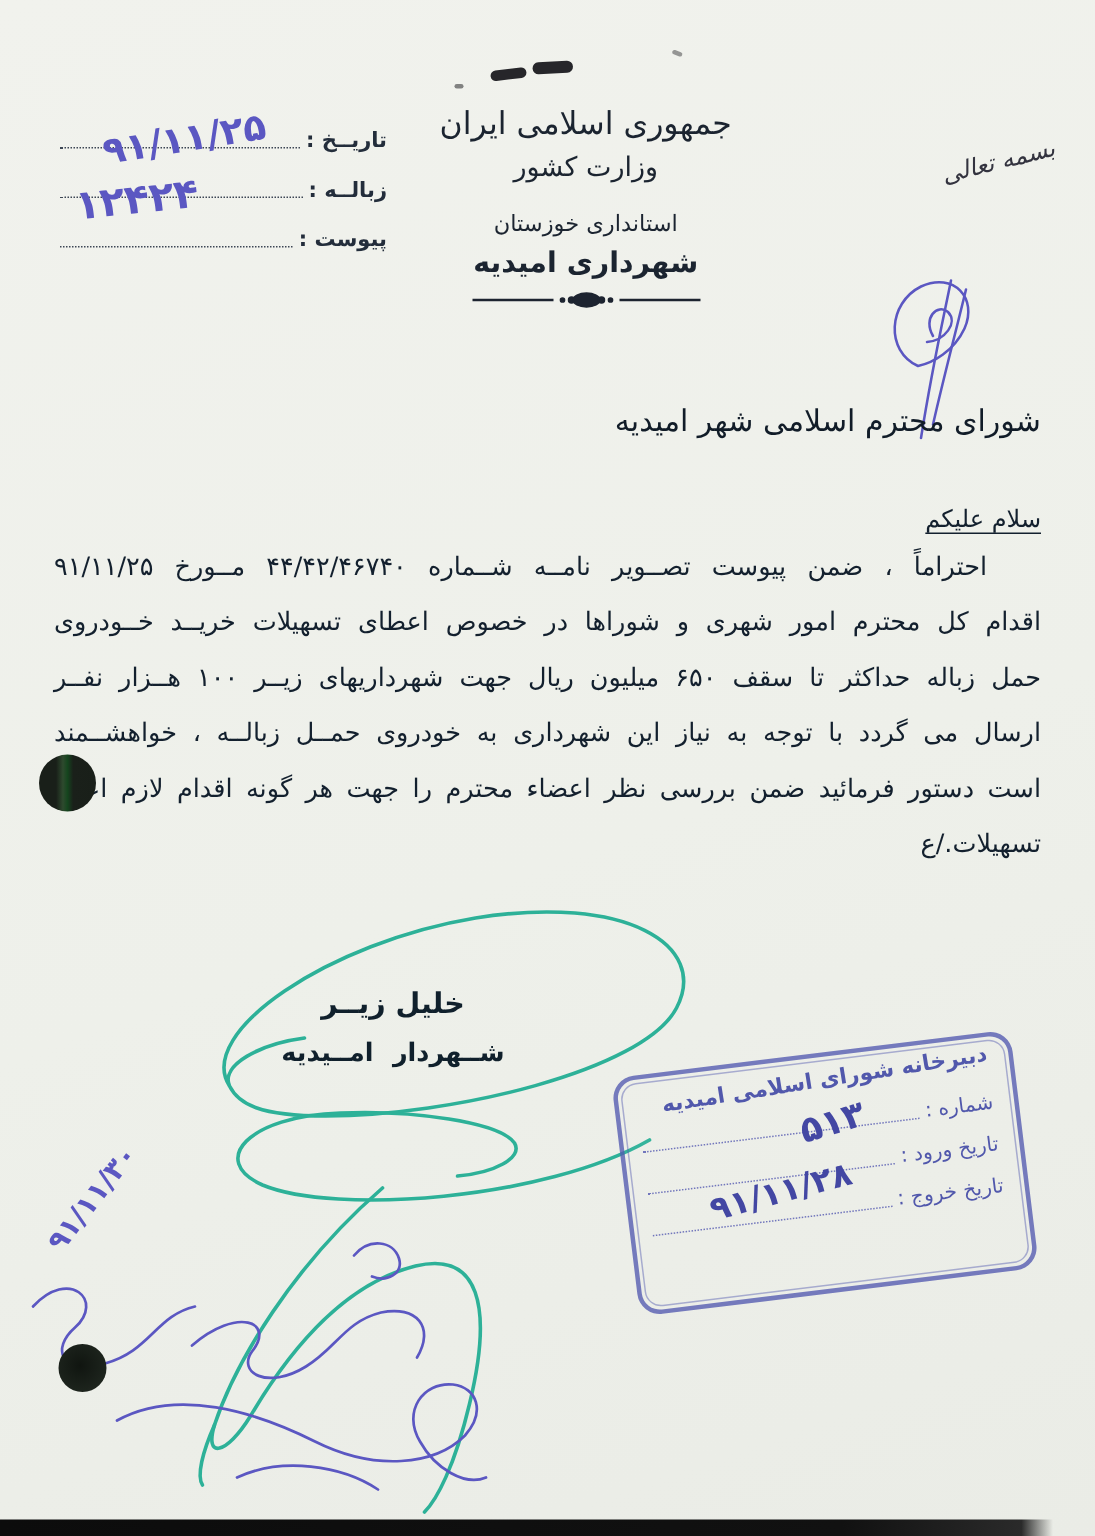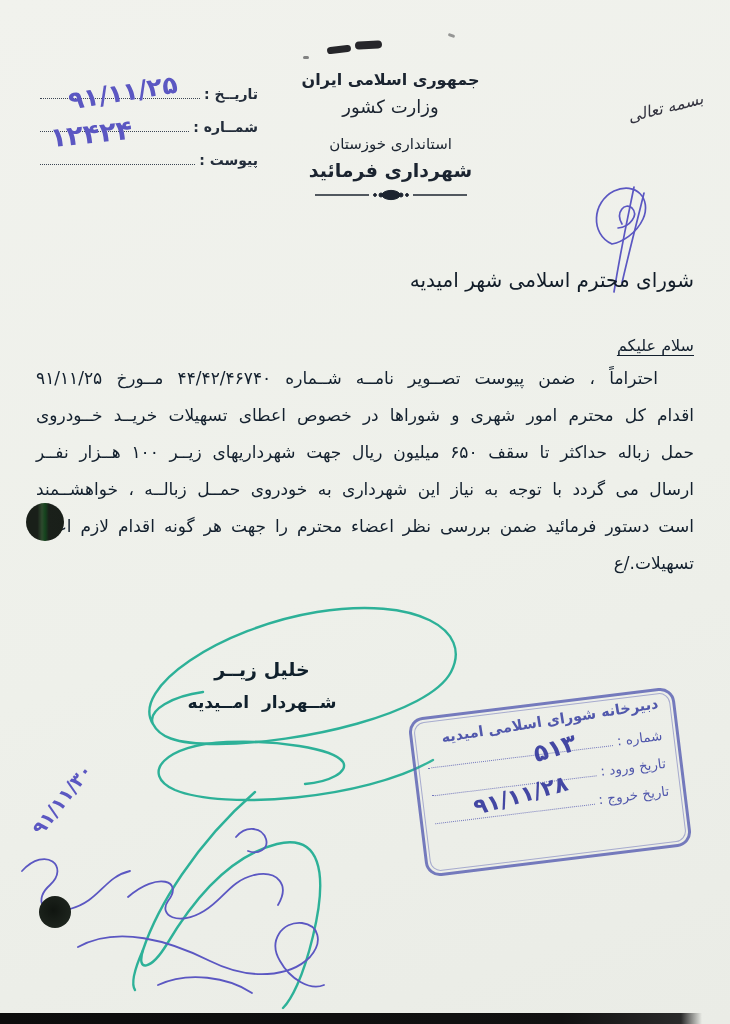--- a/index.html
+++ b/index.html
@@ -17,21 +17,21 @@
   .smudge.a{left:327px;top:46px;width:24px;height:7px;transform:rotate(-7deg);}
   .smudge.b{left:355px;top:41px;width:27px;height:8px;transform:rotate(-3deg);border-radius:5px;}
   .smudge.c{left:303px;top:56px;width:6px;height:3px;opacity:.55;}
   .smudge.d{left:448px;top:34px;width:7px;height:3px;opacity:.45;transform:rotate(20deg);}
 
   
   .letterhead{
     position:absolute;top:70px;left:248px;width:285px;text-align:center;
     color:#1b2430;direction:rtl;
   }
-  .lh1{font-size:16px;letter-spacing:.2px;font-weight:bold;}
+  .lh1{font-size:21px;letter-spacing:.2px;}
   .lh2{font-size:18px;font-weight:normal;margin-top:7px;}
   .lh3{font-size:15px;margin-top:18px;}
   .lh4{font-size:19px;font-weight:bold;margin-top:6px;}
   .lh-ornament{margin-top:5px;}
 
   
   .besmeleh{
     position:absolute;right:26px;top:98px;
     transform:rotate(-14deg);
     font-family:"DejaVu Serif", serif;font-style:italic;
@@ -132,21 +132,21 @@
 
   <div class="smudge a"></div>
   <div class="smudge b"></div>
   <div class="smudge c"></div>
   <div class="smudge d"></div>
 
   <div class="letterhead">
     <div class="lh1">جمهوری اسلامی ایران</div>
     <div class="lh2">وزارت کشور</div>
     <div class="lh3">استانداری خوزستان</div>
-    <div class="lh4">شهرداری فرمائید</div>
+    <div class="lh4">شهرداری امیدیه</div>
     <div class="lh-ornament">
       <svg width="160" height="12" viewBox="0 0 160 12">
         <g stroke="#1d2430" fill="#1d2430">
           <line x1="4" y1="6" x2="58" y2="6" stroke-width="1.6"></line>
           <circle cx="64" cy="6" r="1.4"></circle>
           <circle cx="70" cy="6" r="2"></circle>
           <ellipse cx="80" cy="6" rx="9" ry="4.6"></ellipse>
           <circle cx="90" cy="6" r="2"></circle>
           <circle cx="96" cy="6" r="1.4"></circle>
           <line x1="102" y1="6" x2="156" y2="6" stroke-width="1.6"></line>
@@ -156,21 +156,21 @@
   </div>
 
   <div class="besmeleh">بسمه تعالی</div>
 
   <div class="meta">
     <div class="meta-row">
       <span class="meta-label">تاریــخ :</span>
       <span class="meta-dots"></span>
     </div>
     <div class="meta-row">
-      <span class="meta-label">شمــاره :</span>
+      <span class="meta-label">زبالــه :</span>
       <span class="meta-dots"></span>
     </div>
     <div class="meta-row">
       <span class="meta-label">پیوست :</span>
       <span class="meta-dots"></span>
     </div>
   </div>
   <div class="hand hw-date">۹۱/۱۱/۲۵</div>
   <div class="hand hw-number">۱۲۴۲۴</div>
 

